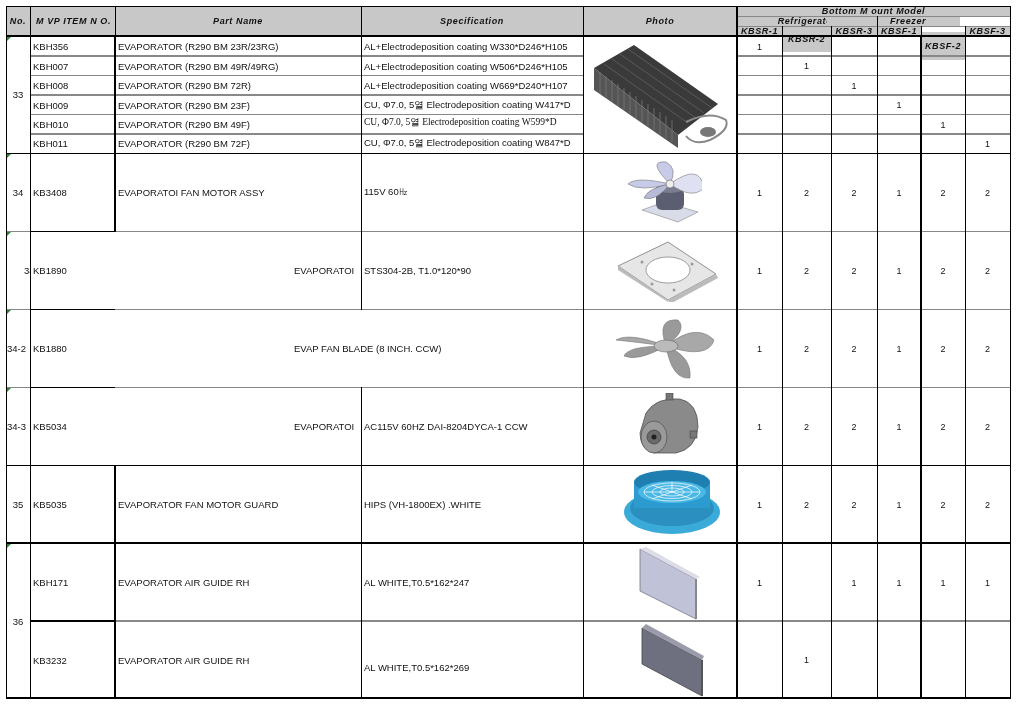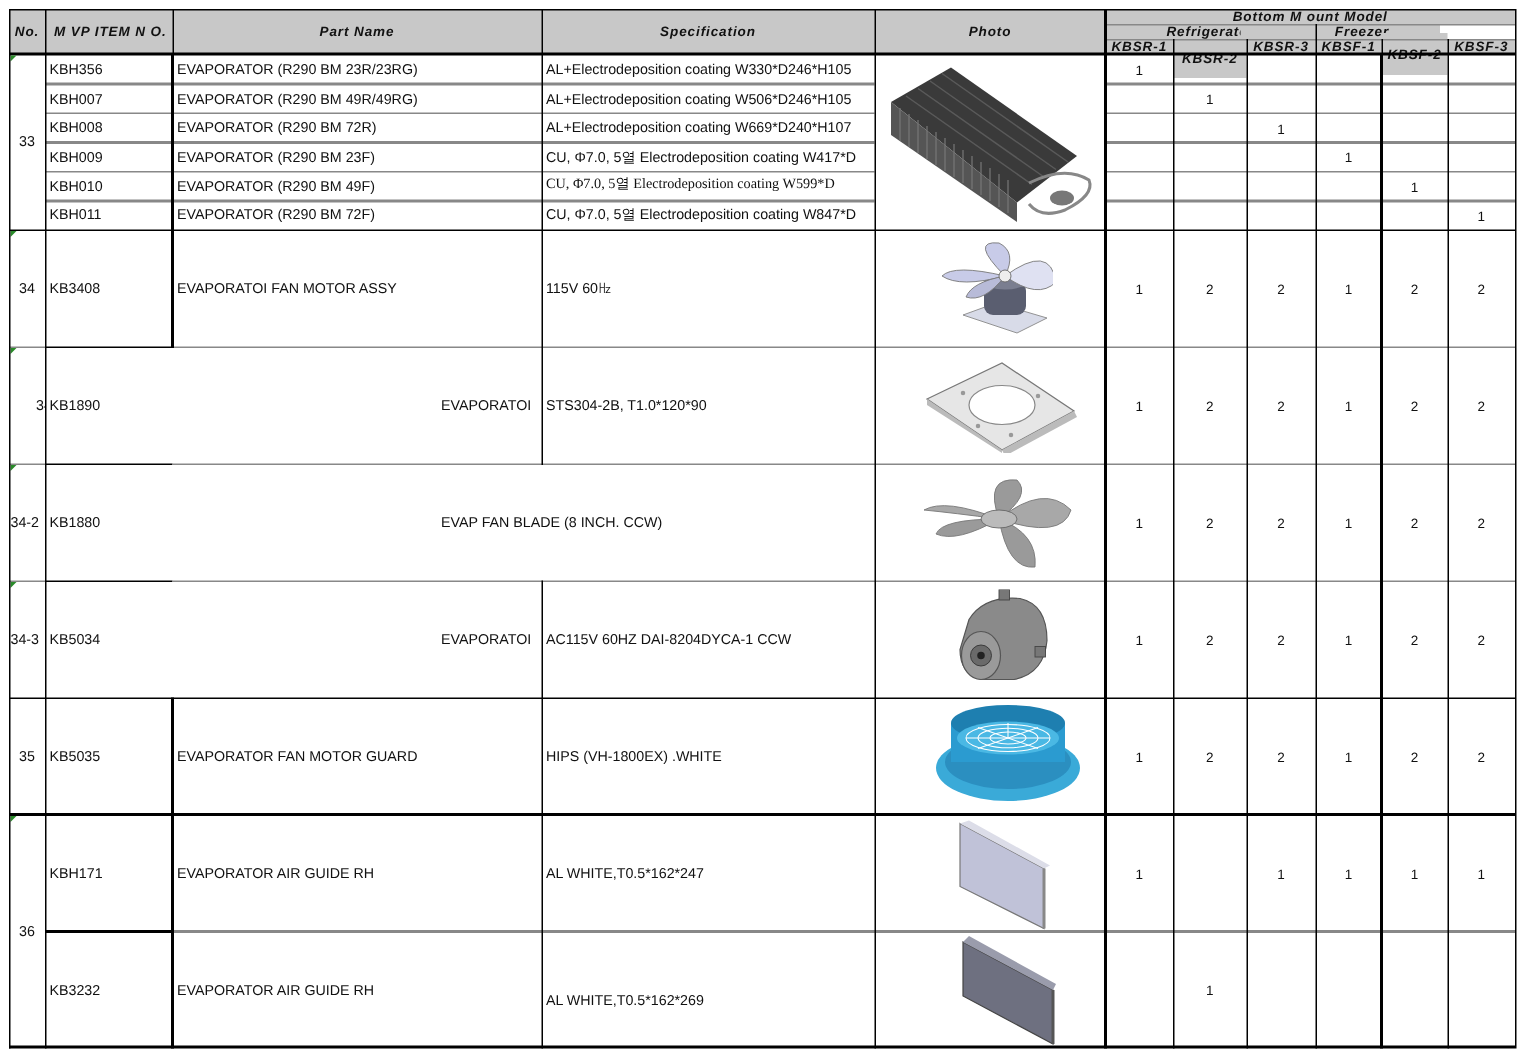--- a/index.html
+++ b/index.html
@@ -30,21 +30,21 @@
 <div class="abs hdr" style="left:115px;top:6px;width:246px;height:30px;">Part Name</div>
 <div class="abs hdr" style="left:361px;top:6px;width:222px;height:30px;">Specification</div>
 <div class="abs hdr" style="left:583px;top:6px;width:154px;height:30px;">Photo</div>
 <div class="abs hdr" style="left:737px;top:6px;width:273px;height:10px;">Bottom  M ount Model</div>
 <div class="abs hdr" style="left:737px;top:16px;width:140px;height:10px;">Refrigerator</div>
 <div class="abs hdr" style="left:827px;top:16px;width:133px;height:10px;padding-left:29px;">Freezer</div>
 <div class="abs hdr" style="left:737px;top:26px;width:45px;height:10px;">KBSR-1</div>
 <div class="abs hdr" style="left:782px;top:26px;width:49px;height:26px;">KBSR-2</div>
 <div class="abs hdr" style="left:831px;top:26px;width:46px;height:10px;">KBSR-3</div>
 <div class="abs hdr" style="left:877px;top:26px;width:44px;height:10px;">KBSF-1</div>
-<div class="abs hdr" style="left:921px;top:22px;width:44px;height:28px;">KBSF-2</div>
+<div class="abs hdr" style="left:921px;top:32px;width:44px;height:28px;">KBSF-2</div>
 <div class="abs hdr" style="left:965px;top:26px;width:45px;height:10px;">KBSF-3</div>
 
 <div class="hl k" style="left:6px;top:6px;width:1004px;"></div>
 <div class="hl g" style="left:737px;top:16px;width:273px;"></div>
 <div class="hl g" style="left:737px;top:26px;width:273px;"></div>
 <div class="hl kk" style="left:6px;top:35px;width:1004px;"></div>
 <div class="vl kv" style="left:877px;top:16px;height:20px;"></div>
 <div class="vl kv" style="left:782px;top:26px;height:10px;"></div>
 <div class="vl kv" style="left:831px;top:26px;height:10px;"></div>
 <div class="vl kv" style="left:921px;top:26px;height:10px;"></div>

